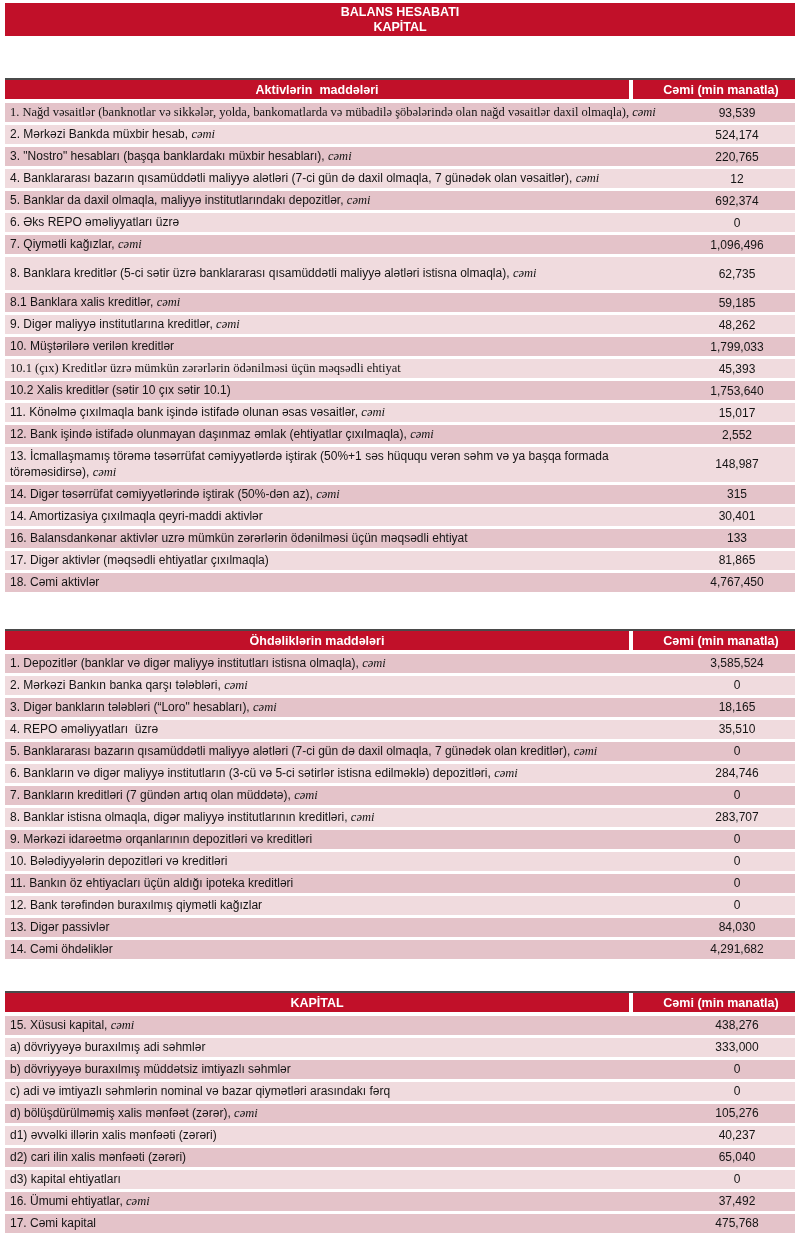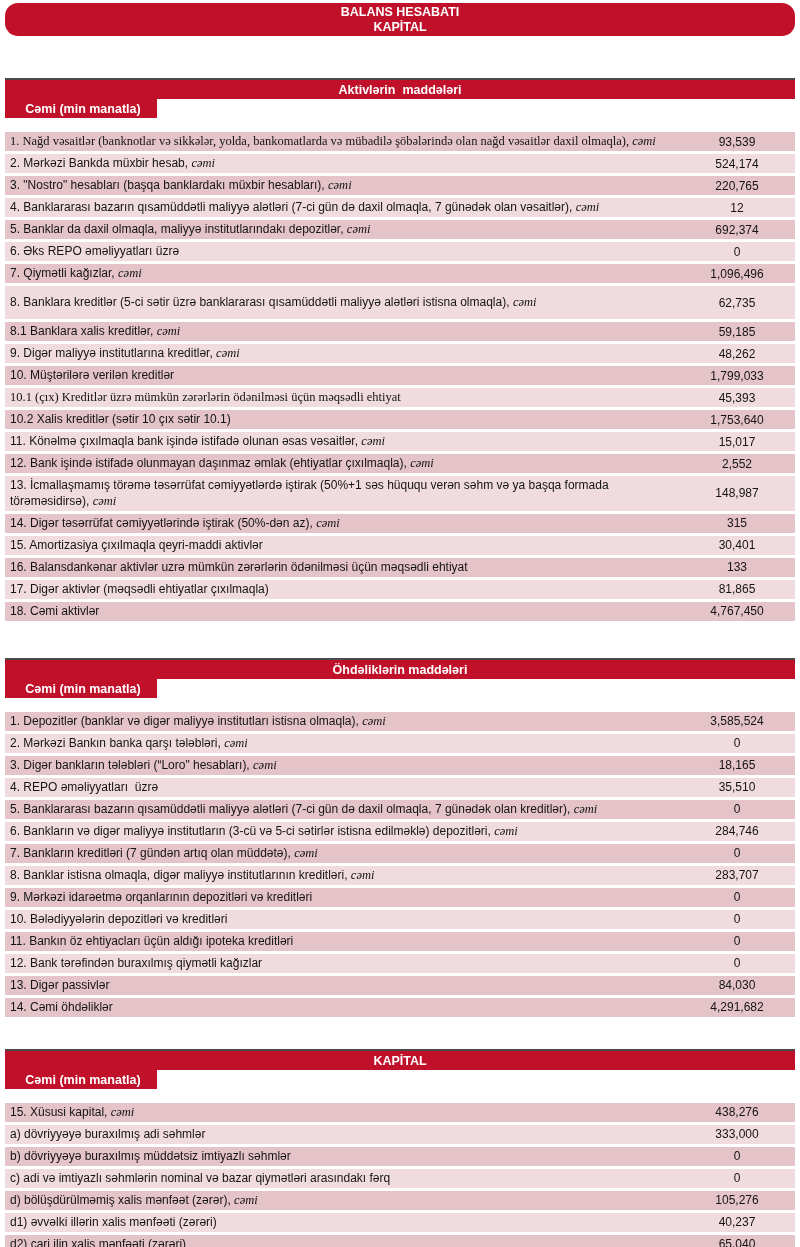--- a/index.html
+++ b/index.html
@@ -14,48 +14,47 @@
   
   .titlebar {
     background:var(--accent);
     color:#ffffff;
     text-align:center;
     font-weight:bold;
     font-size:12.5px;
     line-height:15px;
     padding:2px 0 1px 0;
     min-height:30px;
-    border-radius:13px;
   }
 
   
   .tbl { border-top:2px solid #4a4a4a; }
   .tbl[data-table="0"] { margin-top:42px; }
   .tbl[data-table="1"] { margin-top:37px; }
   .tbl[data-table="2"] { margin-top:32px; }
 
-  .hdr { display:flex; column-gap:4px; margin-bottom:14px;flex-direction:column; }
+  .hdr { display:flex; column-gap:4px; margin-bottom:4px; }
   .hdr .h-label {
     flex:1;
     background:var(--accent);
     color:#fff;
     font-weight:bold;
     font-size:12.5px;
     text-align:center;
     padding:3px 4px 2px 4px;
     white-space:pre-wrap;
   }
   .hdr .h-value {
     width:144px;
     background:var(--accent);
     color:#fff;
     font-weight:bold;
     font-size:12.5px;
     text-align:center;
-    padding:3px 2px 2px 6px;
+    padding:3px 2px 2px 16px;
   }
 
   .row { display:flex; column-gap:0; margin-bottom:3px; }
   .row .cell { min-height:17px; }
   .row.dark .cell { background:var(--row-dark); }
   .row.light .cell { background:var(--row-light); }
 
   .c-label {
     flex:1;
     display:flex;
@@ -197,21 +196,21 @@
           <div class="c-value cell">148,987</div>
         </div>
         <div class="row dark">
           <div class="c-label cell">
             <div class="lblwrap"><span>14. Digər təsərrüfat cəmiyyətlərində iştirak (50%-dən az),</span> <i class="sfx">cəmi</i></div>
           </div>
           <div class="c-value cell">315</div>
         </div>
         <div class="row light">
           <div class="c-label cell">
-            <div class="lblwrap"><span>15. Amortizasiya çıxılmaqla qeyri-maddi aktivlər</span></div>
+            <div class="lblwrap"><span>14. Amortizasiya çıxılmaqla qeyri-maddi aktivlər</span></div>
           </div>
           <div class="c-value cell">30,401</div>
         </div>
         <div class="row dark">
           <div class="c-label cell">
             <div class="lblwrap"><span>16. Balansdankənar aktivlər uzrə mümkün zərərlərin ödənilməsi üçün məqsədli ehtiyat</span></div>
           </div>
           <div class="c-value cell">133</div>
         </div>
         <div class="row light">

